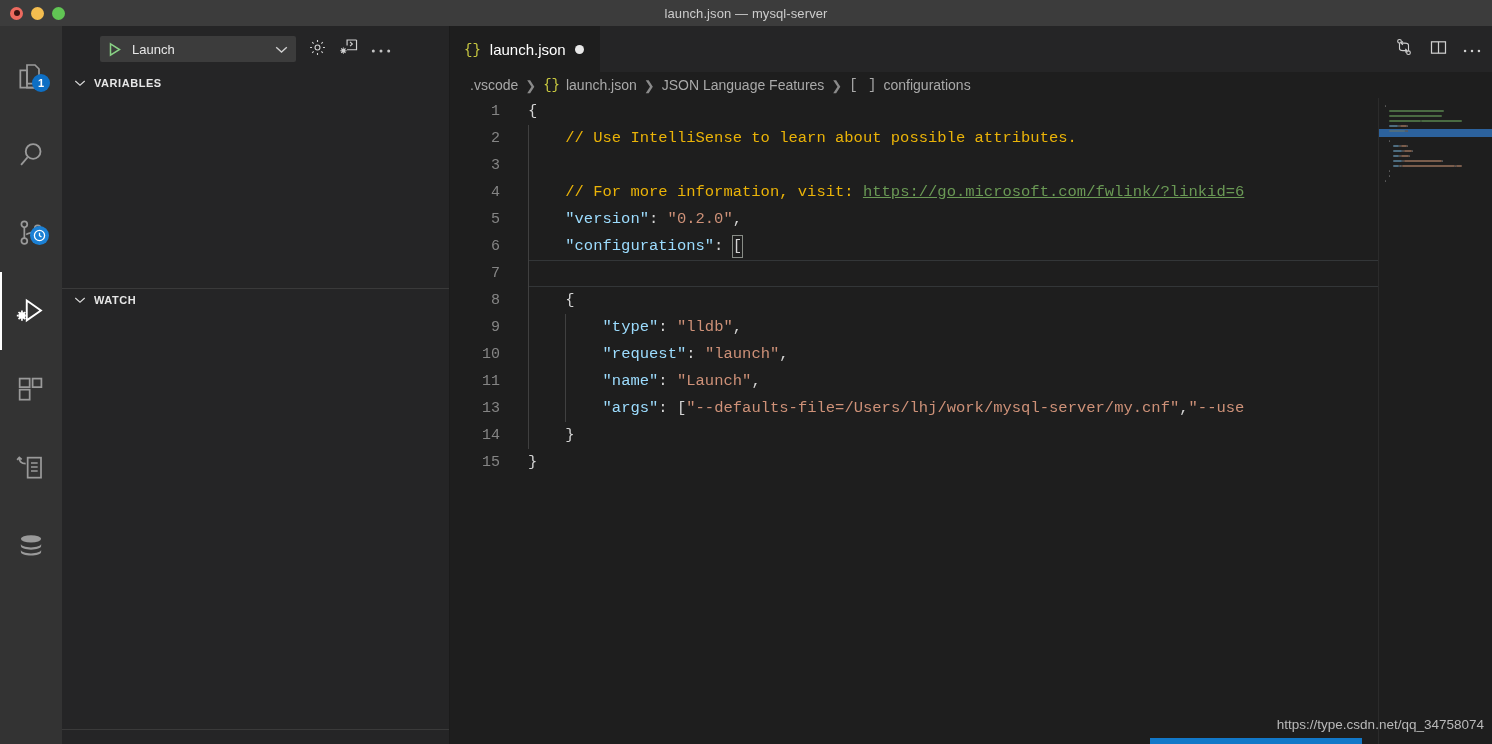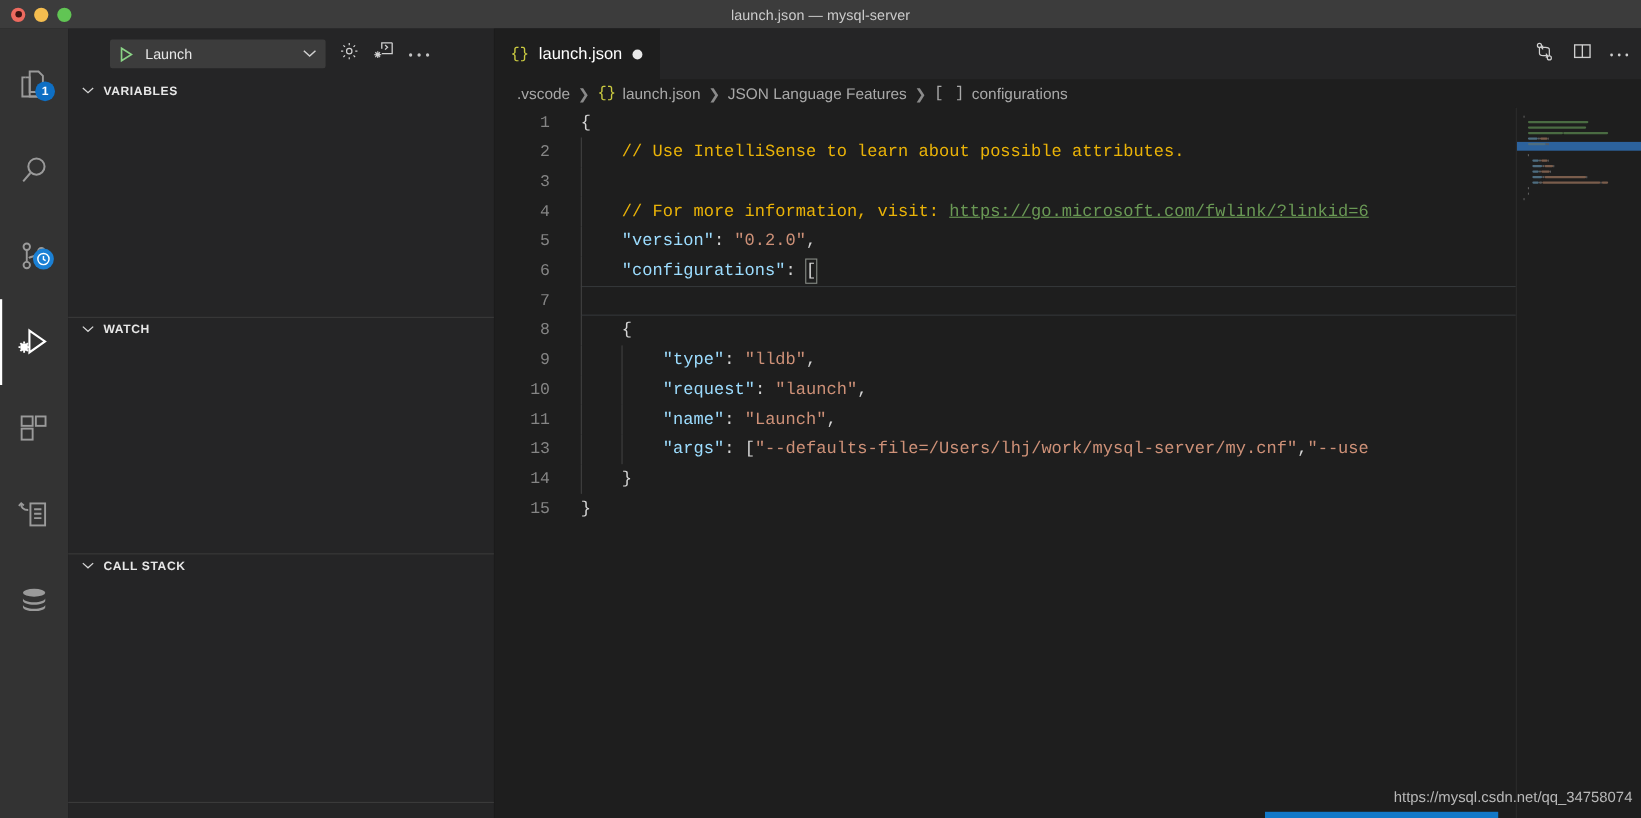--- a/index.html
+++ b/index.html
@@ -335,31 +335,20 @@
         <span>
           <svg width="12" height="8" viewBox="0 0 13 9" fill="none" stroke="#d6d6d6" stroke-width="1.3">
             <path d="M1.2 2.2L6.5 7l5.3-4.8"></path>
           </svg>
         </span>
         <span>WATCH</span>
       </div>
       <div class="panel-body"></div>
     </div>
 
-    <div class="panel panel-sep" style="height:227px;">
-      <div class="panel-head">
-        <span>
-          <svg width="12" height="8" viewBox="0 0 13 9" fill="none" stroke="#d6d6d6" stroke-width="1.3">
-            <path d="M1.2 2.2L6.5 7l5.3-4.8"></path>
-          </svg>
-        </span>
-        <span>CALL STACK</span>
-      </div>
-      <div class="panel-body"></div>
-    </div>
 
     <div class="sidebar-bottom-rule"></div>
   </div>
 
   <div class="editor">
 
     <div class="tabsrow">
       <div class="tab">
         <span class="braces">{}</span>
         <span>launch.json</span>
@@ -493,15 +482,15 @@
         </div>
         <div class="mm-row" style="position: absolute; left: 6px; right: 0px; top: 76px;">
           <div class="mm-bar" style="left: 4px; top: 1px; width: 1px; background: rgb(93, 93, 93);"></div>
         </div>
         <div class="mm-row" style="position: absolute; left: 6px; right: 0px; top: 81px;">
           <div class="mm-bar" style="left: 0px; top: 1px; width: 1px; background: rgb(93, 93, 93);"></div>
         </div>
       </div>
   </div>
 
-  <div class="watermark">https://mysql.csdn.net/qq_34758074</div>
+  <div class="watermark">https://type.csdn.net/qq_34758074</div>
   <div class="bottom-strip"></div>
 </div>
 
 </body></html>

